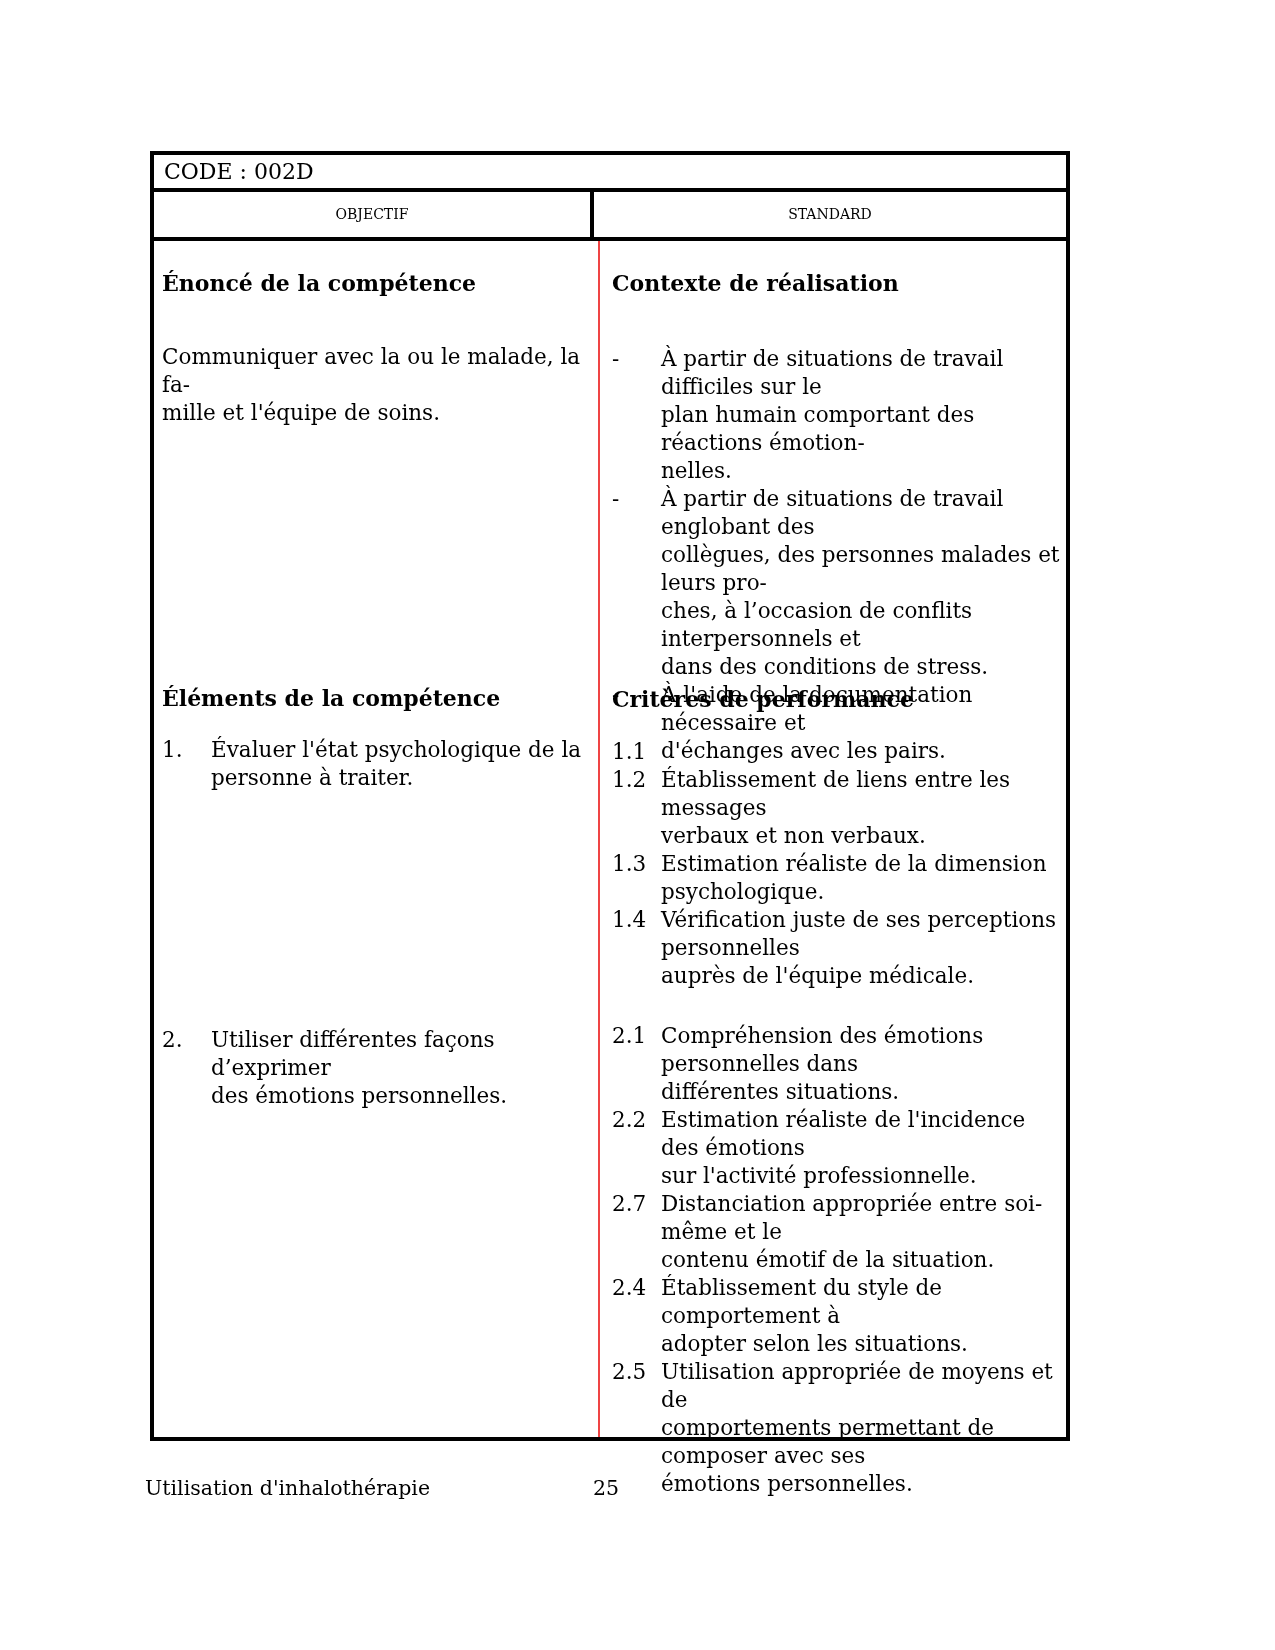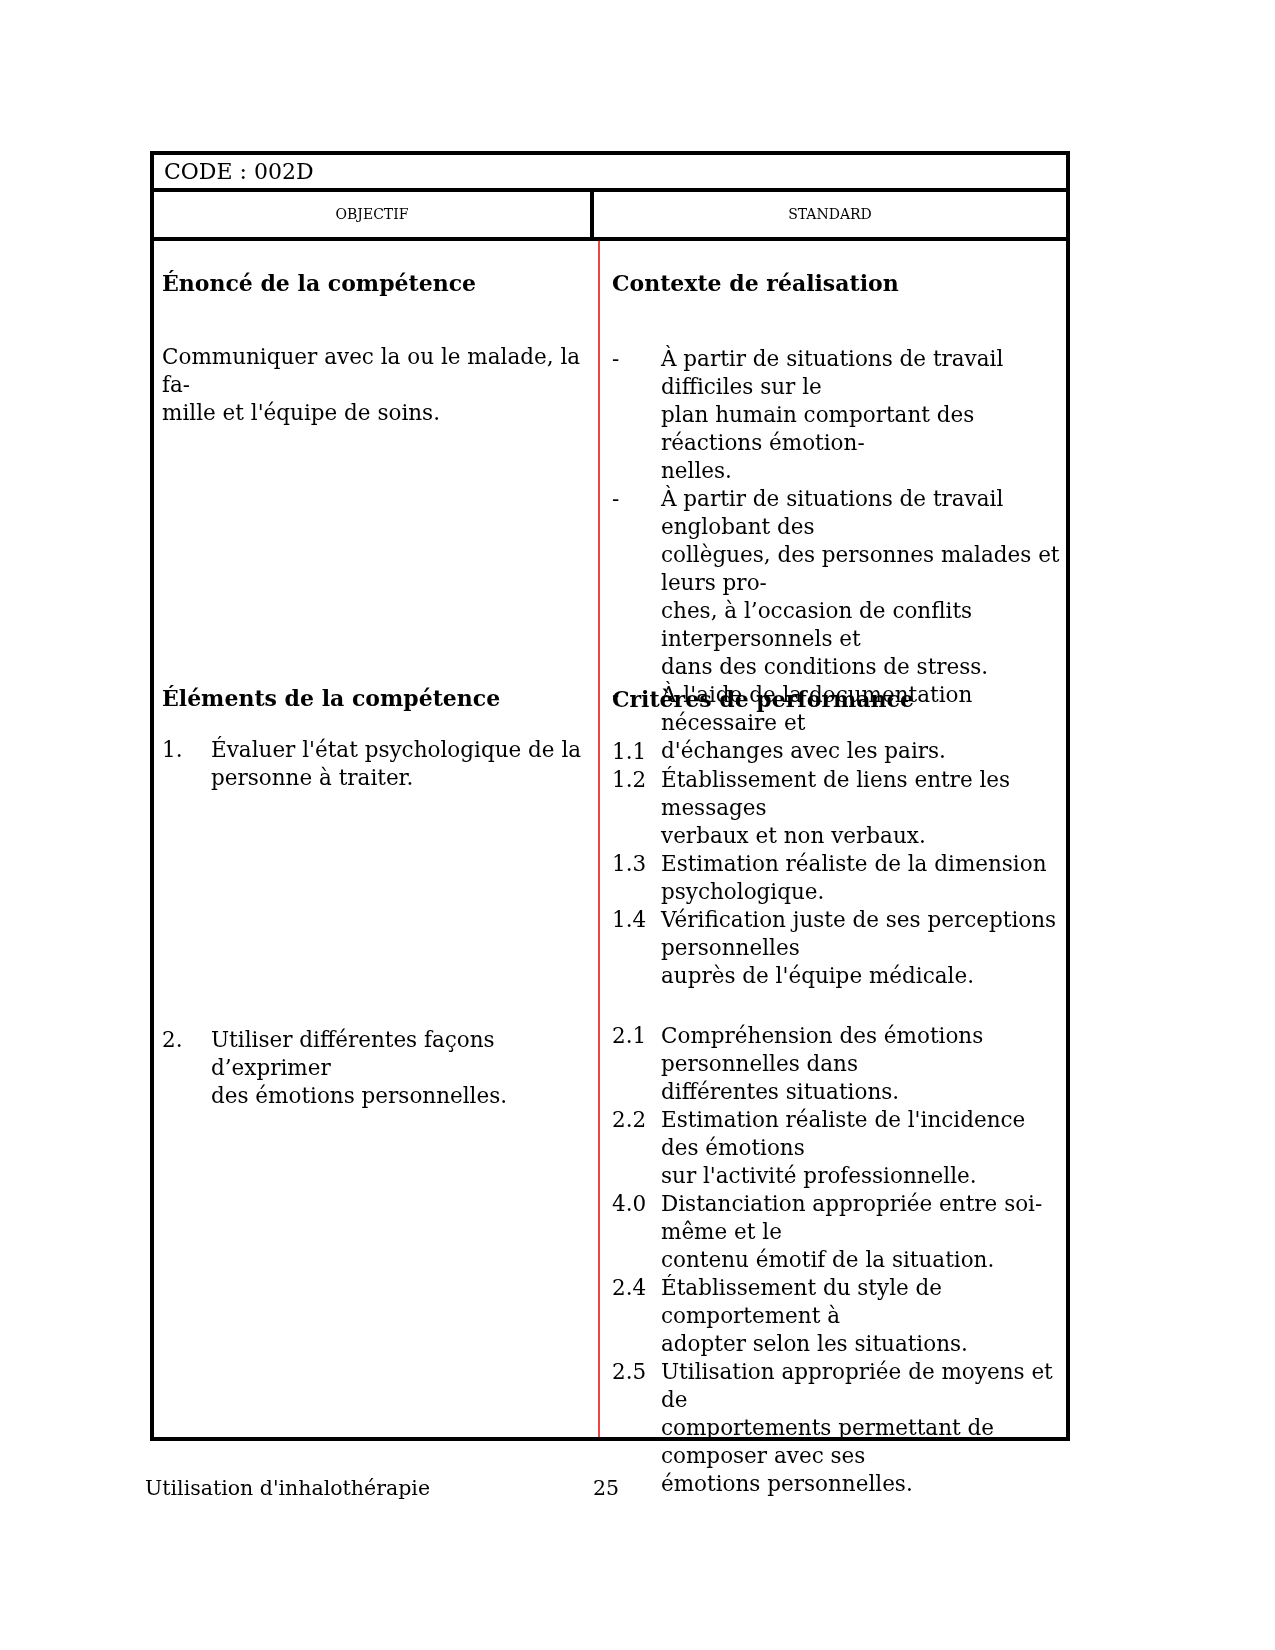--- a/index.html
+++ b/index.html
@@ -170,21 +170,21 @@
             <span class="marker">2.1</span>
             <span class="item-text">Compréhension des émotions personnelles dans
 différentes situations.</span>
           </div>
           <div class="hang-item">
             <span class="marker">2.2</span>
             <span class="item-text">Estimation réaliste de l'incidence des émotions
 sur l'activité professionnelle.</span>
           </div>
           <div class="hang-item">
-            <span class="marker">4.0</span>
+            <span class="marker">2.7</span>
             <span class="item-text">Distanciation appropriée entre soi-même et le
 contenu émotif de la situation.</span>
           </div>
           <div class="hang-item">
             <span class="marker">2.4</span>
             <span class="item-text">Établissement du style de comportement à
 adopter selon les situations.</span>
           </div>
           <div class="hang-item">
             <span class="marker">2.5</span>

